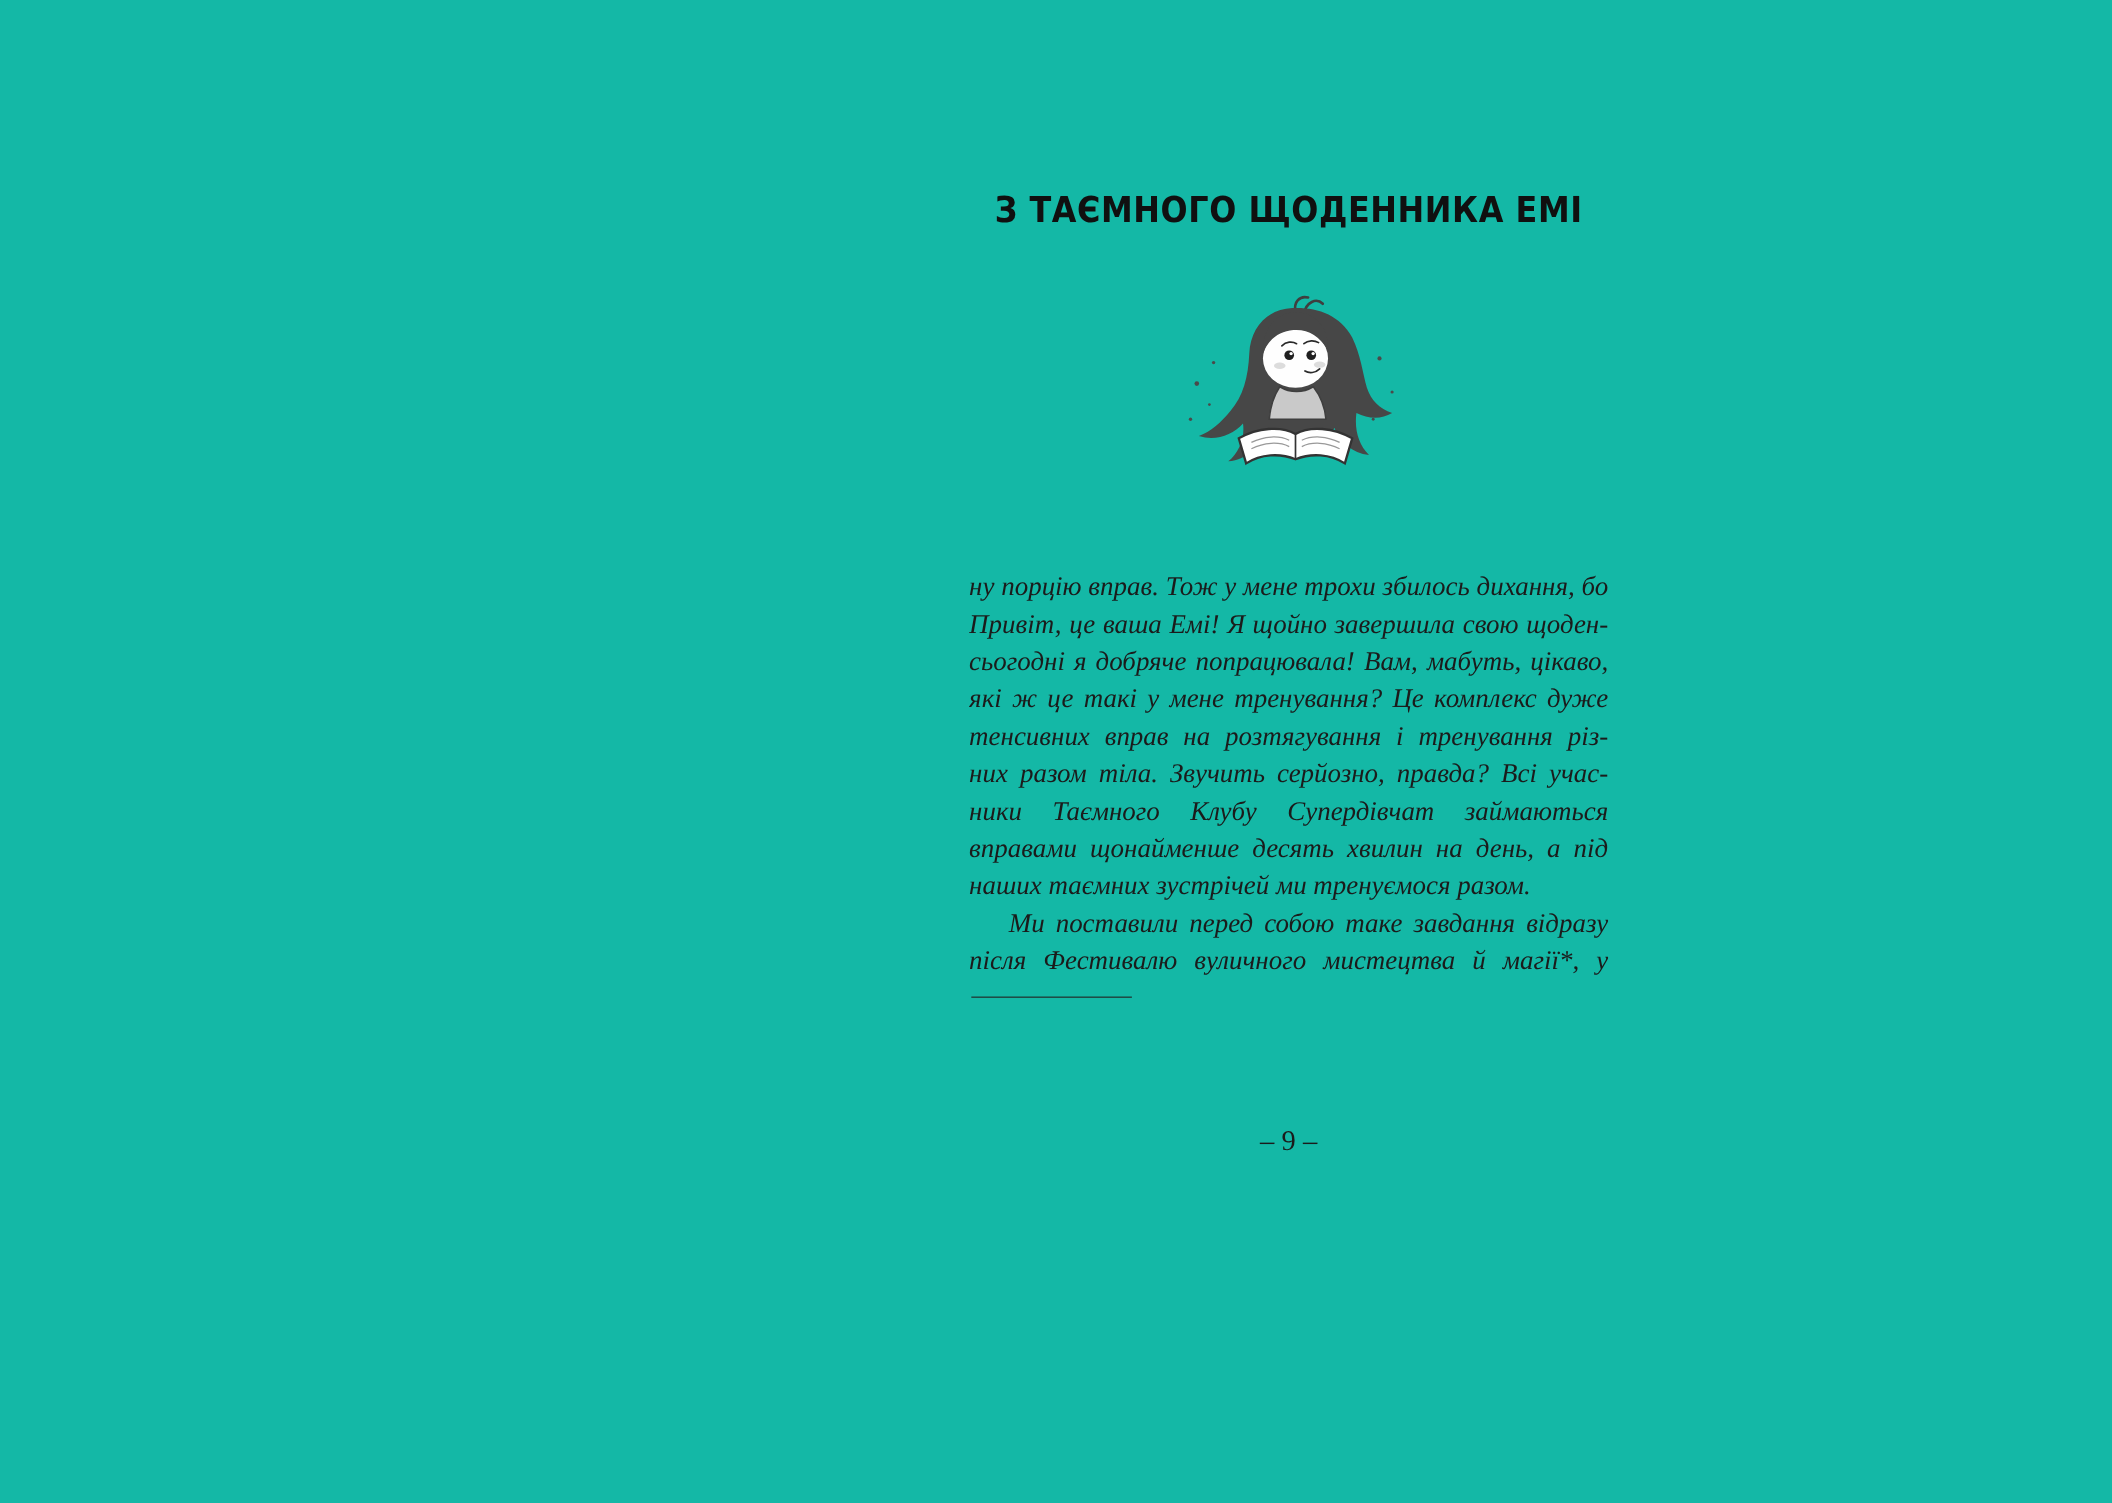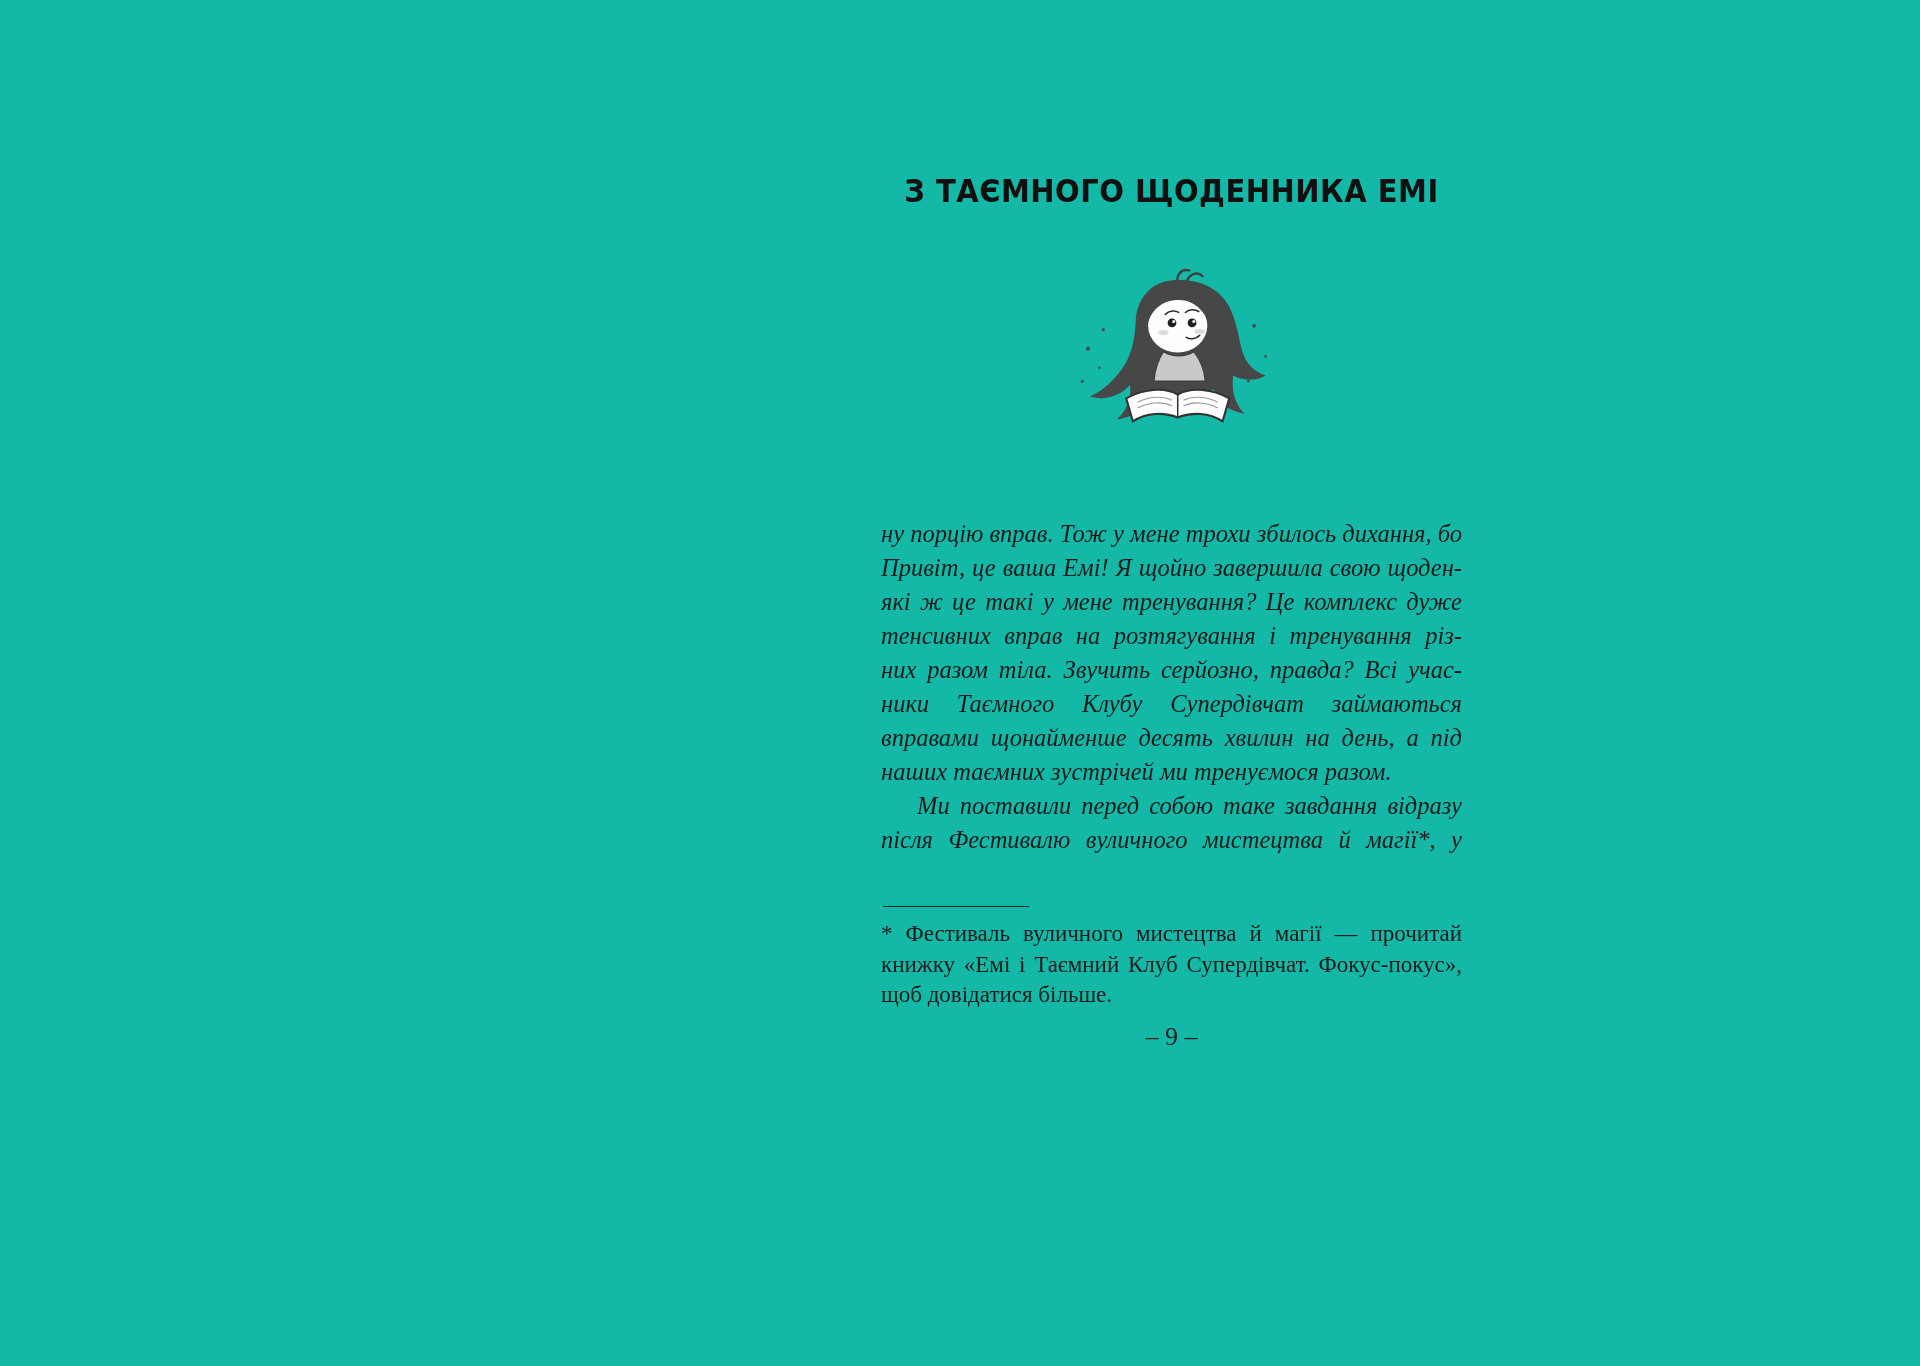--- a/index.html
+++ b/index.html
@@ -172,34 +172,30 @@
           <path d="M116,132 L116,156" stroke="#333333" stroke-width="1.6"></path>
           <path d="M74,140 C86,134 100,133 110,138 M74,146 C86,140 100,139 110,144" stroke="#999999" stroke-width="1.2" fill="none"></path>
           <path d="M122,138 C132,133 146,134 158,140 M122,144 C132,139 146,140 158,146" stroke="#999999" stroke-width="1.2" fill="none"></path>
         </g>
       </svg>
     </div>
 
     <div class="body-text">
       <div class="line">ну порцію вправ. Тож у мене трохи збилось дихання, бо</div>
       <div class="line">Привіт, це ваша Емі! Я щойно завершила свою щоден-</div>
+      <div class="line">сьогодні я добряче попрацювала! Вам, мабуть, цікаво,</div>
       <div class="line">які ж це такі у мене тренування? Це комплекс дуже ін-</div>
       <div class="line">тенсивних вправ на розтягування і тренування різ-</div>
       <div class="line">них разом тіла. Звучить серйозно, правда? Всі учас-</div>
       <div class="line">ники Таємного Клубу Супердівчат займаються такими</div>
       <div class="line">вправами щонайменше десять хвилин на день, а під час</div>
       <div class="line endp">наших таємних зустрічей ми тренуємося разом.</div>
       <div class="line indent">Ми поставили перед собою таке завдання відразу</div>
       <div class="line">після Фестивалю вуличного мистецтва й магії*, у якому</div>
     </div>
 
     <div class="fn-rule"></div>
 
-    <div class="footnote">
-      <div class="fline">* Фестиваль вуличного мистецтва й магії — прочитай</div>
-      <div class="fline">книжку «Емі і Таємний Клуб Супердівчат. Фокус-покус»,</div>
-      <div class="fline endp">щоб довідатися більше.</div>
-    </div>
 
     <div class="page-number">– 9 –</div>
 
   </div>
 </div>
 
 </body></html>

